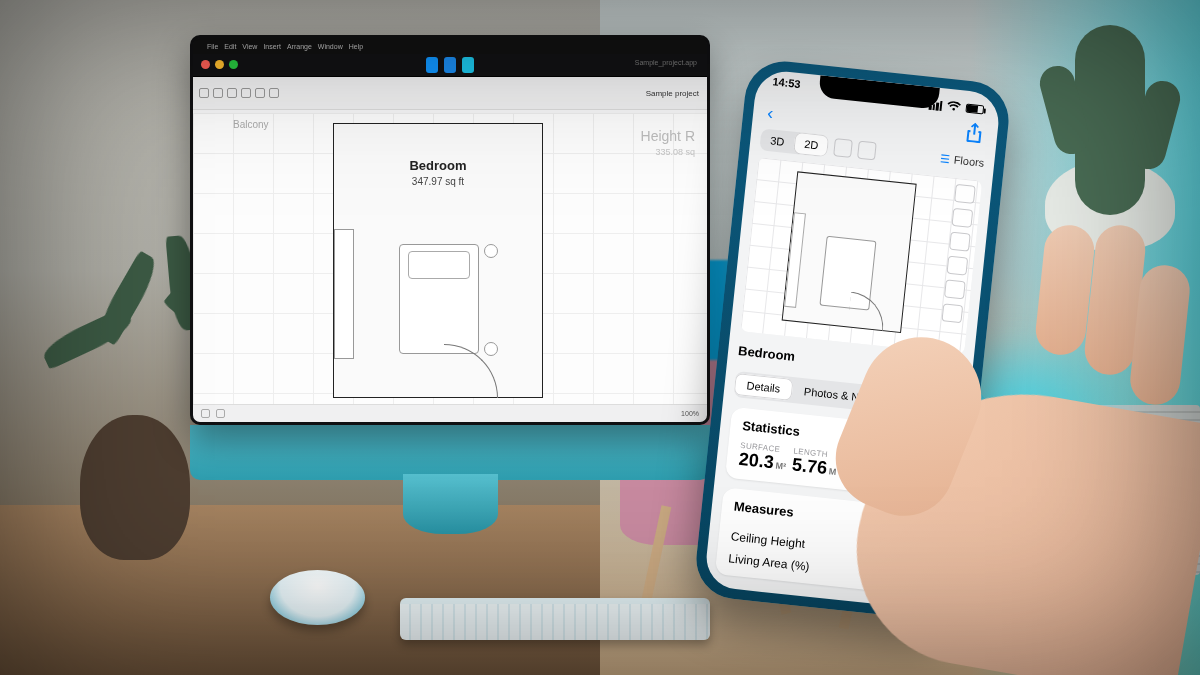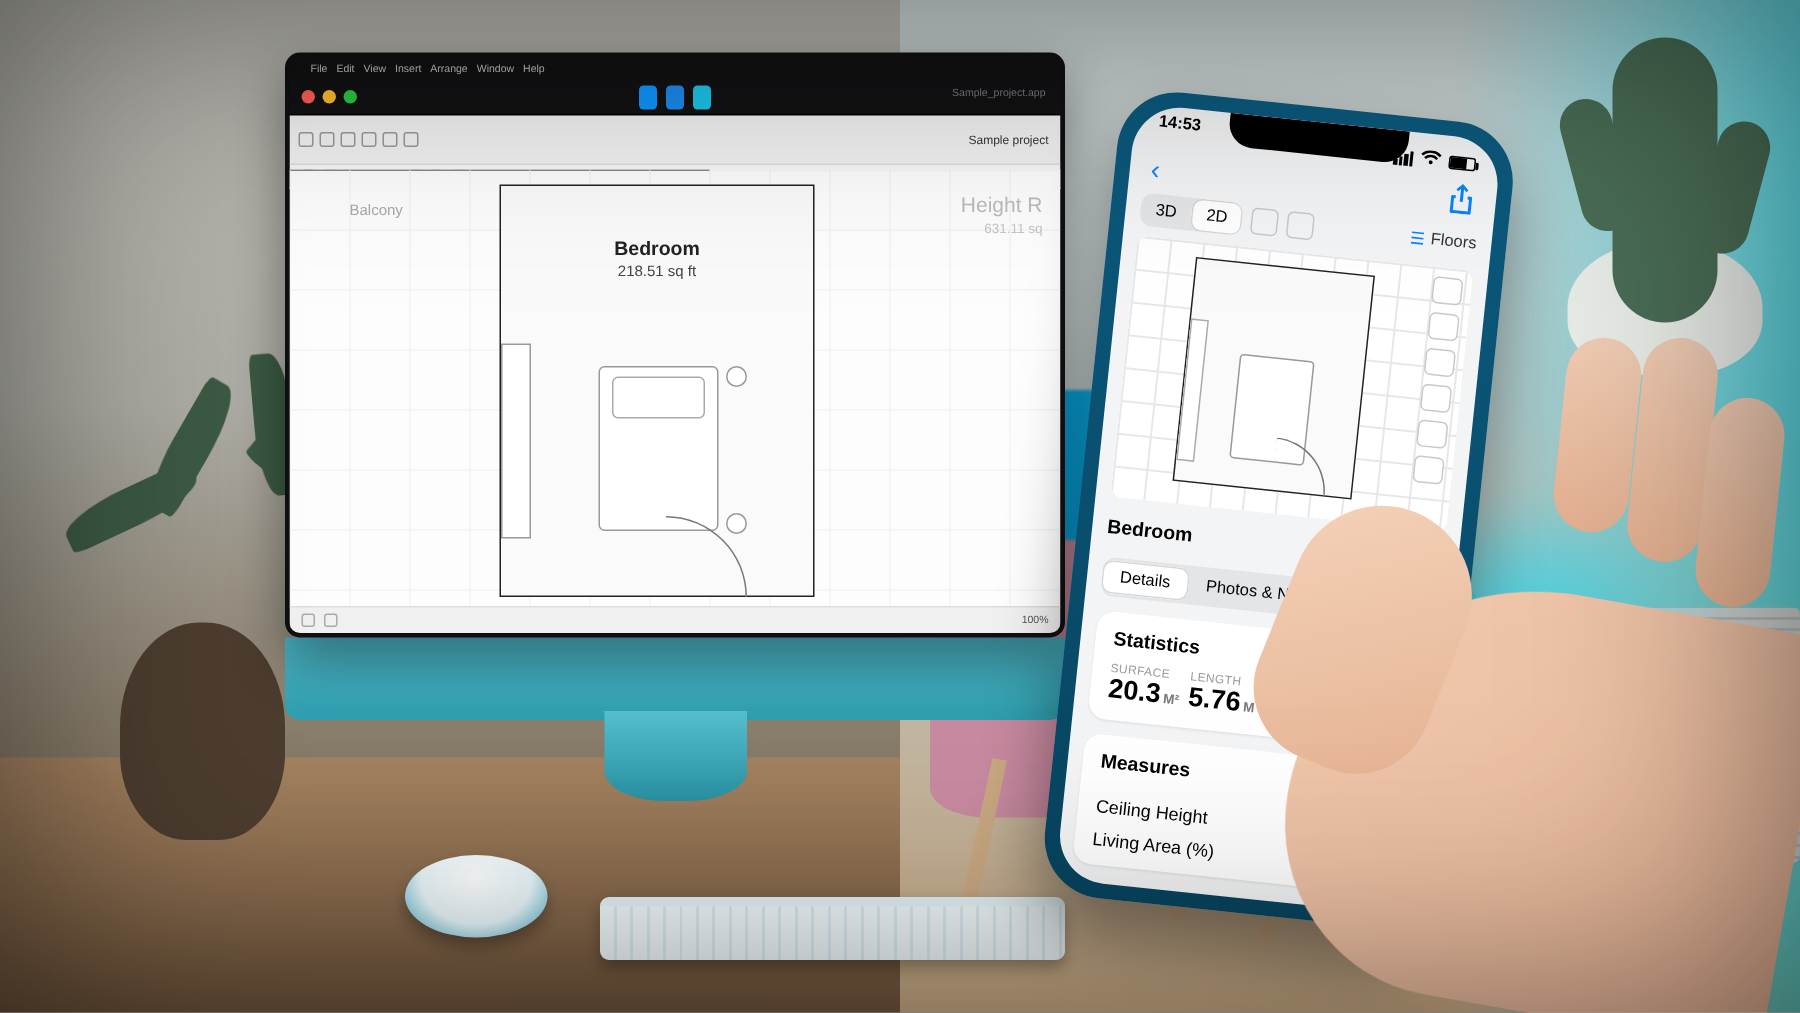--- a/index.html
+++ b/index.html
@@ -80,21 +80,21 @@
   .furn{position:absolute;border:1px solid #999;background:#fff}
   .bed{left:65px;top:120px;width:80px;height:110px;border-radius:4px;display:flex;align-items:flex-start;justify-content:center}
   .bed::before{content:"";width:60px;height:26px;background:#fff;border:1px solid #aaa;border-radius:4px;margin-top:6px}
   .lamp{width:14px;height:14px;border-radius:50%}
   .lamp.l{left:150px;top:120px}.lamp.r{left:150px;top:218px}
   .closet{left:0;top:105px;width:20px;height:130px}
   .door-arc{position:absolute;left:110px;bottom:-1px;width:54px;height:54px;border:1px solid #777;border-left:none;border-bottom:none;border-radius:0 54px 0 0}
   .liv-lbl{position:absolute;right:12px;top:15px;text-align:right;font-size:14px;color:#bcbcbc}
   .liv-a  {position:absolute;right:12px;top:34px;font-size:9px;color:#c5c5c5}
   .balc{left:120px;top:290px;width:280px;height:25px;border-top:1.5px solid #222;font-size:10px;color:#aaa}
-  .balc span{position:absolute;left:40px;top:22px}
+  .balc span{position:absolute;left:40px;top:6px}
   .footerbar{position:absolute;left:0;right:0;bottom:0;height:18px;background:#f0f0f1;border-top:1px solid #ddd;font-size:7px;color:#555;display:flex;align-items:center;padding:0 8px;gap:6px}
   .tiny{width:9px;height:9px;border:1px solid #aaa;border-radius:2px}
 
   
   .phone{position:absolute;right:215px;top:70px;width:265px;height:540px;border-radius:40px;
          background:linear-gradient(#0c5a7e,#07445f);padding:10px;z-index:10;box-shadow:0 25px 45px rgba(0,0,0,.4);
          transform:rotate(6deg);}
   .phone-inner{width:100%;height:100%;background:#f3f4f5;border-radius:32px;overflow:hidden;position:relative}
   .notch{position:absolute;left:50%;top:0;transform:translateX(-50%);width:120px;height:22px;background:#000;border-radius:0 0 16px 16px;z-index:2}
 
@@ -241,29 +241,29 @@
       <span class="pipe"></span>
       <span class="chip"></span>
       <span class="chip"></span>
       <span class="chip"></span>
     </div>
 
     <div class="canvas">
       <div class="grid"></div>
       <div class="room bedroom">
         <div class="bed-title">Bedroom</div>
-        <div class="bed-area">218.51 sq ft</div>
+        <div class="bed-area">347.97 sq ft</div>
         <div class="furn bed"></div>
         <div class="furn lamp l"></div>
         <div class="furn lamp r"></div>
         <div class="furn closet"></div>
         <div class="door-arc"></div>
       </div>
       <div class="liv-lbl">Height R</div>
-      <div class="liv-a">631.11 sq</div>
+      <div class="liv-a">335.08 sq</div>
       <div class="balc">
           <span>Balcony</span>
         </div>
 
     </div>
 
     <div class="footerbar">
       <span class="tiny"></span>
       <span class="tiny"></span>
       <span style="margin-left:auto">100%</span>

